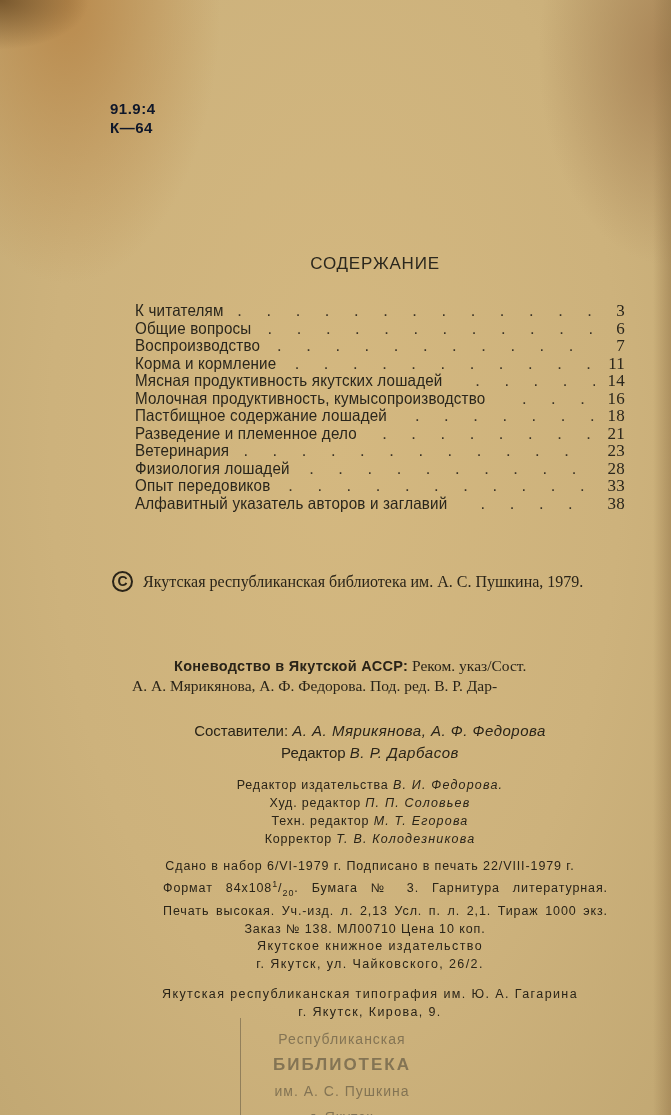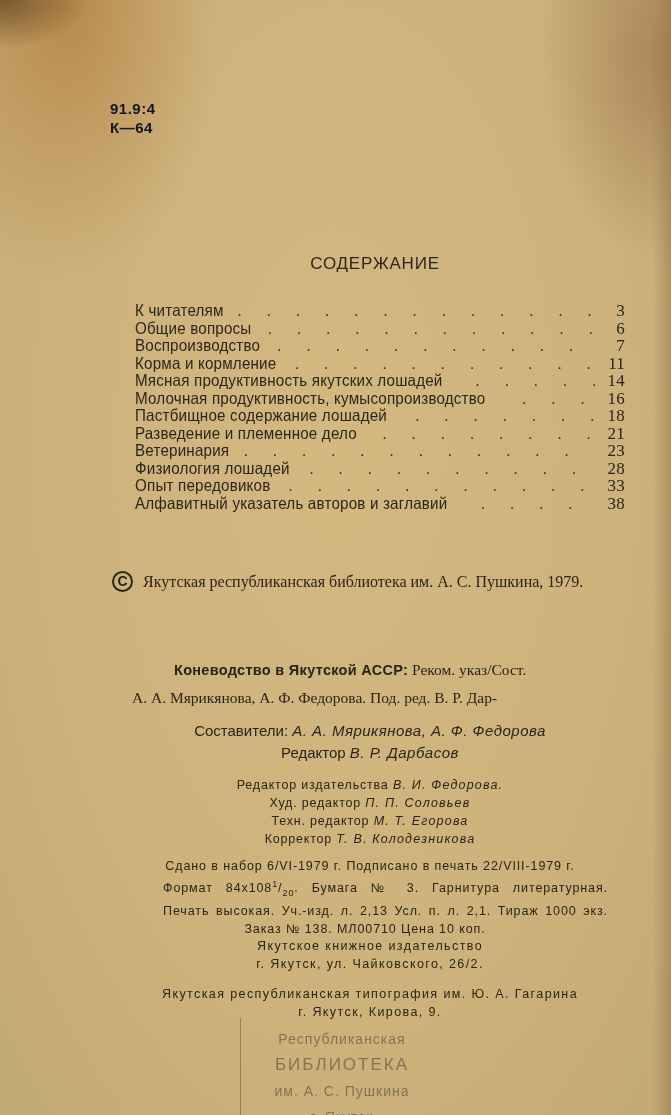--- a/index.html
+++ b/index.html
@@ -31,21 +31,21 @@
     .toc-dots { flex:1; overflow:hidden; white-space:nowrap; margin:0 6px; letter-spacing:10px; color:#3a3326; }
     .toc-dots::before { content:". . . . . . . . . . . . . . . . . . . . . . . . . . . . . . . ."; }
     .toc-page { width:24px; text-align:right; font-family:"Liberation Serif", serif; font-size:17px; }
 
     .copyright { position:absolute; left:112px; top:571px; font-size:16px; color:#2a2418;
       display:flex; align-items:center; white-space:nowrap; }
     .copy-icon { display:inline-block; width:17px; height:17px; border:2px solid #2a2418; border-radius:50%;
       text-align:center; line-height:17px; font-weight:bold; font-size:14px; margin-right:10px;
       font-family:"Liberation Sans", sans-serif; }
 
-    .biblio { position:absolute; left:174px; top:656px; width:440px; font-size:15.5px; line-height:28px;
+    .biblio { position:absolute; left:174px; top:656px; width:440px; font-size:15.5px; line-height:20px;
       text-align:justify; color:#2a2418; }
     .biblio b { font-family:"Liberation Sans", sans-serif; font-size:14.5px; letter-spacing:0.3px; }
     .biblio-line { white-space:nowrap; }
     .l2 { margin-left:-2px; } .l3 { margin-left:-2px; }
 
     .compilers { position:absolute; left:0; width:760px; top:720px; text-align:center; font-family:"Liberation Sans", sans-serif;
       font-size:15px; line-height:22px; color:#2a2418; }
     .compilers i { letter-spacing:0.5px; }
 
     .staff { position:absolute; left:0; width:760px; top:776px; text-align:center;
@@ -57,21 +57,21 @@
     .imprint .just { text-align:justify; text-align-last:justify; width:445px; margin:0 0 0 163px; }
     sup, sub { font-size:9px; }
 
     .publisher { position:absolute; left:0; width:760px; top:937px; text-align:center;
       font-family:"Liberation Sans", sans-serif; font-size:12.5px; line-height:18px; letter-spacing:1.4px; color:#2a2418; }
     .printer { position:absolute; left:0; width:760px; top:985px; text-align:center;
       font-family:"Liberation Sans", sans-serif; font-size:12.5px; line-height:18px; letter-spacing:1.4px; color:#2a2418; }
 
     .stamp { position:absolute; left:242px; top:1026px; width:200px; text-align:center;
       font-family:"Liberation Sans", sans-serif; color:rgba(60,55,45,0.5); font-size:14px; line-height:26px; letter-spacing:1px; }
-    .stamp .big { font-weight:normal; font-size:17px; letter-spacing:2px; }
+    .stamp .big { font-weight:bold; font-size:17px; letter-spacing:2px; }
     .stamp-border { position:absolute; left:240px; top:1018px; width:1px; height:97px; background:rgba(60,55,45,0.4); }
   </style>
 </head>
 <body>
 
 <div class="corner-shadow"></div>
 <div class="page-edge-right"></div>
 
 <div class="udc">
   <div>91.9:4</div>

